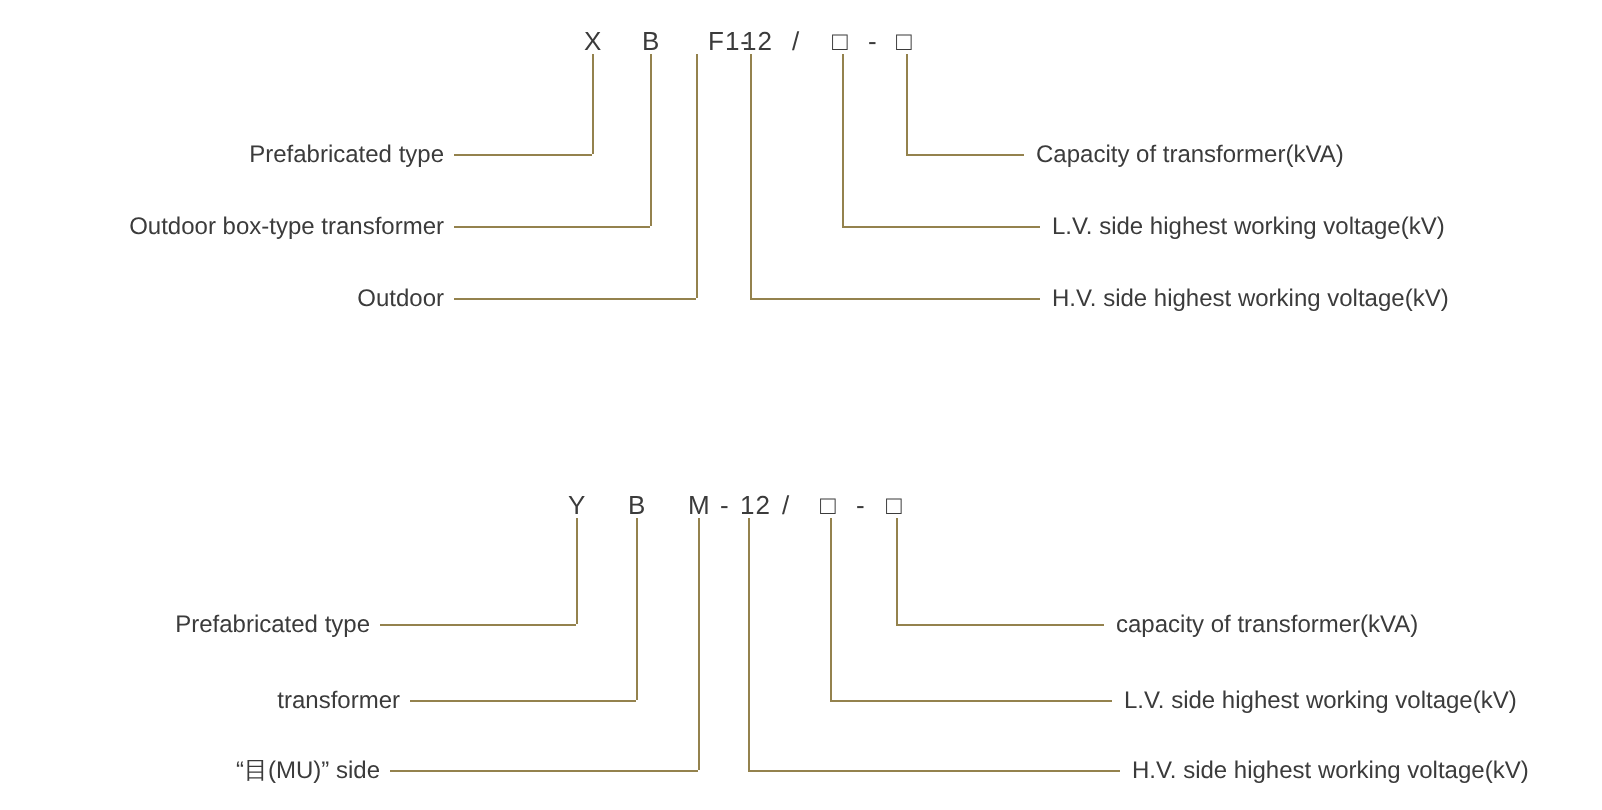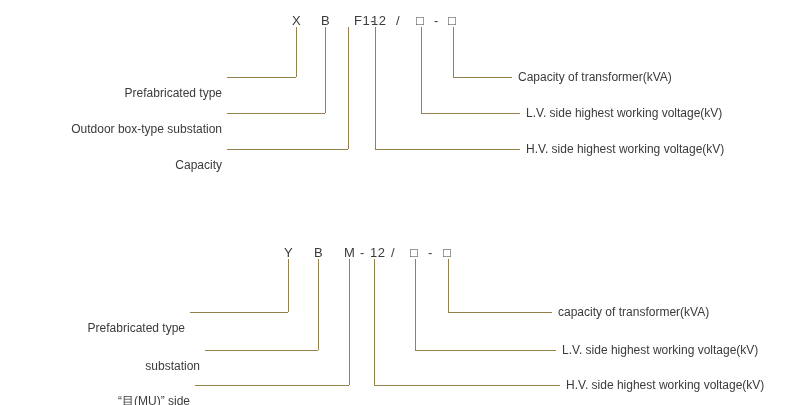--- a/index.html
+++ b/index.html
@@ -19,21 +19,21 @@
     color:var(--text-color,#3b3b3b);
     white-space:nowrap;
   }
   .lbl{
     position:absolute;
     font-size:12px;
     line-height:15px;
     white-space:nowrap;
     color:var(--text-color,#3b3b3b);
   }
-  .lbl.ralign{text-align:left;margin-top:16px;}
+  .lbl.ralign{text-align:left;}
   .hline{
     position:absolute;
     height:1px;
     background:var(--line-color,#94824d);
   }
   .vline{
     position:absolute;
     width:1px;
     background:var(--line-color,#94824d);
   }
@@ -62,22 +62,22 @@
     <div class="vline" style="left:375px;top:27px;height:122px"></div>
 
     <div class="hline" style="left:227px;top:77px;width:69px"></div>
     <div class="hline" style="left:227px;top:113px;width:98px"></div>
     <div class="hline" style="left:227px;top:149px;width:121px"></div>
     <div class="hline" style="left:453px;top:77px;width:59px"></div>
     <div class="hline" style="left:421px;top:113px;width:99px"></div>
     <div class="hline" style="left:375px;top:149px;width:145px"></div>
 
     <span class="lbl ralign" style="right:579px;top:70px">Prefabricated type</span>
-    <span class="lbl ralign" style="right:579px;top:106px">Outdoor box-type substation</span>
-    <span class="lbl ralign" style="right:579px;top:142px">Capacity</span>
+    <span class="lbl ralign" style="right:579px;top:106px">Outdoor box-type transformer</span>
+    <span class="lbl ralign" style="right:579px;top:142px">Outdoor</span>
 
     <span class="lbl" style="left:518px;top:70px">Capacity of transformer(kVA)</span>
     <span class="lbl" style="left:526px;top:106px">L.V. side highest working voltage(kV)</span>
     <span class="lbl" style="left:526px;top:142px">H.V. side highest working voltage(kV)</span>
   </div>
 
   <div>
 
     <span class="code" style="left:284px;top:246px">Y</span>
     <span class="code" style="left:314px;top:246px">B</span>
@@ -97,21 +97,21 @@
     <div class="vline" style="left:374px;top:259px;height:126px"></div>
 
     <div class="hline" style="left:190px;top:312px;width:98px"></div>
     <div class="hline" style="left:205px;top:350px;width:113px"></div>
     <div class="hline" style="left:195px;top:385px;width:154px"></div>
     <div class="hline" style="left:448px;top:312px;width:104px"></div>
     <div class="hline" style="left:415px;top:350px;width:141px"></div>
     <div class="hline" style="left:374px;top:385px;width:186px"></div>
 
     <span class="lbl ralign" style="right:616px;top:305px">Prefabricated type</span>
-    <span class="lbl ralign" style="right:601px;top:343px">substation</span>
+    <span class="lbl ralign" style="right:601px;top:343px">transformer</span>
     <span class="lbl ralign" style="right:611px;top:378px">“目(MU)”  side</span>
 
     <span class="lbl" style="left:558px;top:305px">capacity of transformer(kVA)</span>
     <span class="lbl" style="left:562px;top:343px">L.V. side highest working voltage(kV)</span>
     <span class="lbl" style="left:566px;top:378px">H.V. side highest working voltage(kV)</span>
   </div>
 
 </div>
 
 </body></html>

